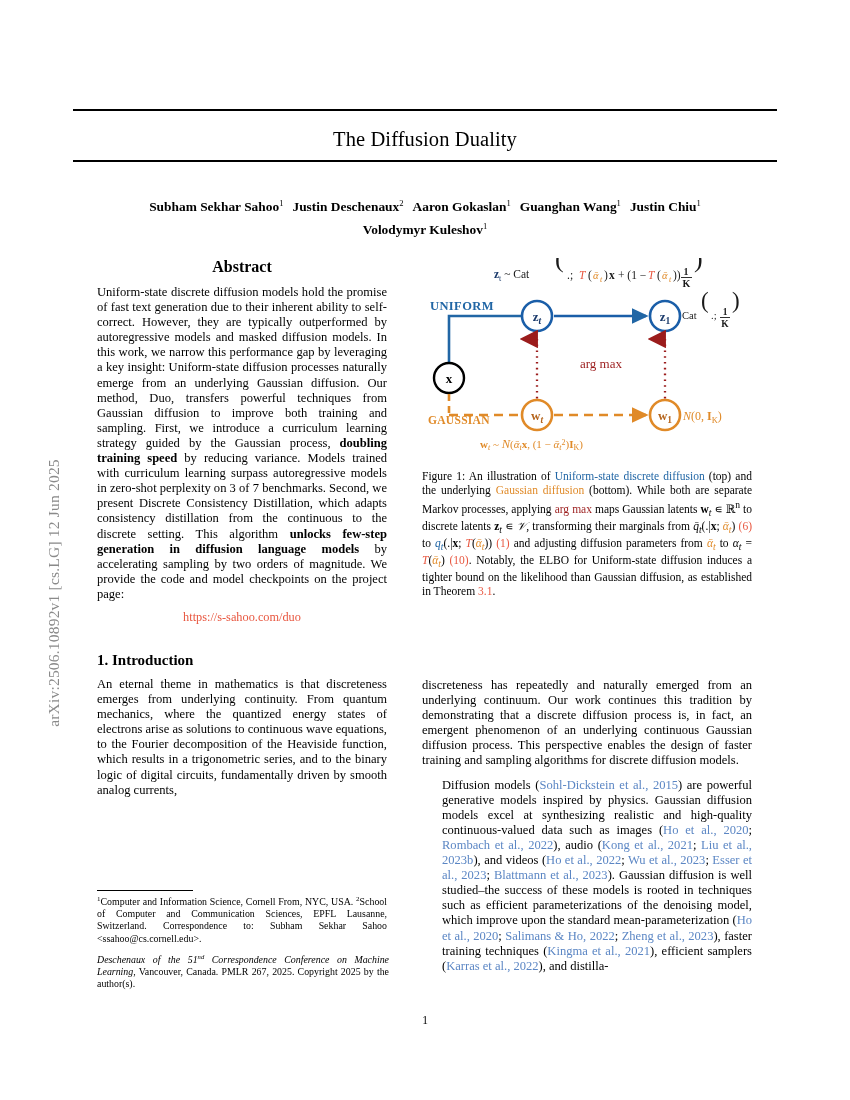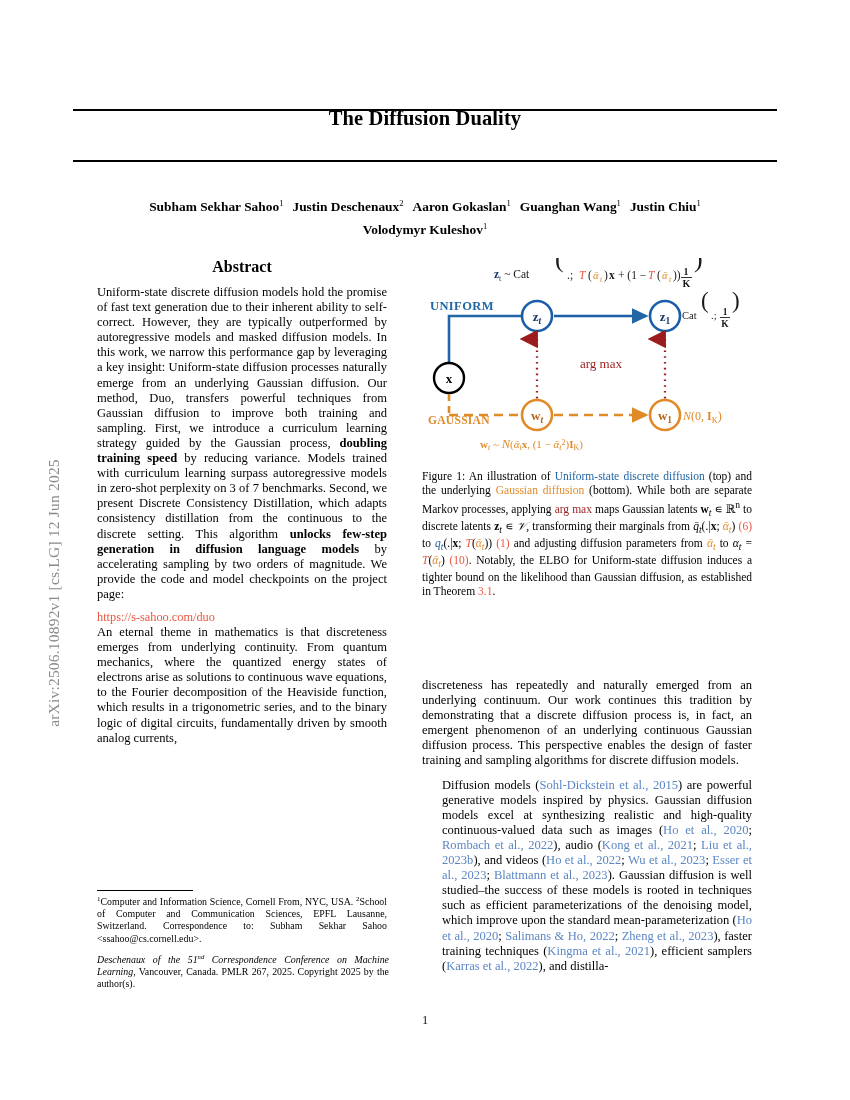--- a/index.html
+++ b/index.html
@@ -27,23 +27,23 @@
     text-align:center;
     white-space:nowrap;
   }
 
   
   .rule{position:absolute;background:#000;}
   .rule-top{left:73px;top:109px;width:704px;height:1.6px;}
   .rule-mid{left:73px;top:160px;width:704px;height:2.4px;}
 
   .title{
-    position:absolute;left:73px;top:107px;width:704px;
+    position:absolute;left:73px;top:128px;width:704px;
     text-align:center;
-    font-size:20.5px;font-weight:bold;
+    font-size:20.5px;font-weight:normal;
     letter-spacing:.1px;
   }
 
   .authors{
     position:absolute;left:73px;top:194px;width:704px;
     text-align:center;font-size:13.4px;font-weight:bold;
     line-height:19px;
   }
   .authors sup{font-size:8.6px;font-weight:normal;vertical-align:super;}
   .auth-sep{display:inline-block;width:9px;}
@@ -56,21 +56,21 @@
     text-align:center;font-size:16px;font-weight:bold;
     margin:0 0 9px 0;
   }
   p.body{
     margin:0;font-size:12.55px;line-height:15.1px;
     text-align:justify;
     hyphens:none;
   }
   p.body + p.body{margin-top:9px;margin-left:20px;}
   .url{
-    display:block;text-align:left;color:#e8563f;
+    display:block;text-align:center;color:#e8563f;
     font-size:12.3px;margin-top:8px;text-decoration:none;
   }
   .sec-head{
     font-size:15px;font-weight:bold;margin:27px 0 8px 0;
     text-align:left;
   }
   b{font-weight:bold;}
 
   
   .fn-rule{position:absolute;left:97px;top:890px;width:96px;height:1px;background:#000;}
@@ -128,20 +128,21 @@
     <span>
       <span>Volodymyr Kuleshov</span><sup>1</sup>
     </span>
   </div>
 
   <div class="col col-left">
     <div class="abstract-head">Abstract</div>
     <p class="body"><span>Uniform-state discrete diffusion models hold the promise of fast text generation due to their inherent ability to self-correct. However, they are typically outperformed by autoregressive models and masked diffusion models. In this work, we narrow this performance gap by leveraging a key insight: Uniform-state diffusion processes naturally emerge from an underlying Gaussian diffusion. Our method, Duo, transfers powerful techniques from Gaussian diffusion to improve both training and sampling. First, we introduce a curriculum learning strategy guided by the Gaussian process, </span><b>doubling training speed</b><span> by reducing variance. Models trained with curriculum learning surpass autoregressive models in zero-shot perplexity on 3 of 7 benchmarks. Second, we present Discrete Consistency Distillation, which adapts consistency distillation from the continuous to the discrete setting. This algorithm </span><b>unlocks few-step generation in diffusion language models</b><span> by accelerating sampling by two orders of magnitude. We provide the code and model checkpoints on the project page:</span></p>
     <a class="url" href="#">https://s-sahoo.com/duo</a>
 
+    <div class="sec-head">1. Introduction</div>
     <p class="body">An eternal theme in mathematics is that discreteness emerges from underlying continuity. From quantum mechanics, where the quantized energy states of electrons arise as solutions to continuous wave equations, to the Fourier decomposition of the Heaviside function, which results in a trigonometric series, and to the binary logic of digital circuits, fundamentally driven by smooth analog currents,</p>
   </div>
 
   <div class="figure">
     <svg width="330" height="205" viewBox="0 0 330 205" xmlns="http://www.w3.org/2000/svg" font-family="Liberation Serif, serif">
       <defs>
         <marker id="arrowBlue" markerWidth="7" markerHeight="7" refX="5.4" refY="3" orient="auto">
           <path d="M0,0 L6.4,3 L0,6 Z" fill="#2166a5"></path>
         </marker>
         <marker id="arrowOrange" markerWidth="7" markerHeight="7" refX="5.4" refY="3" orient="auto">

